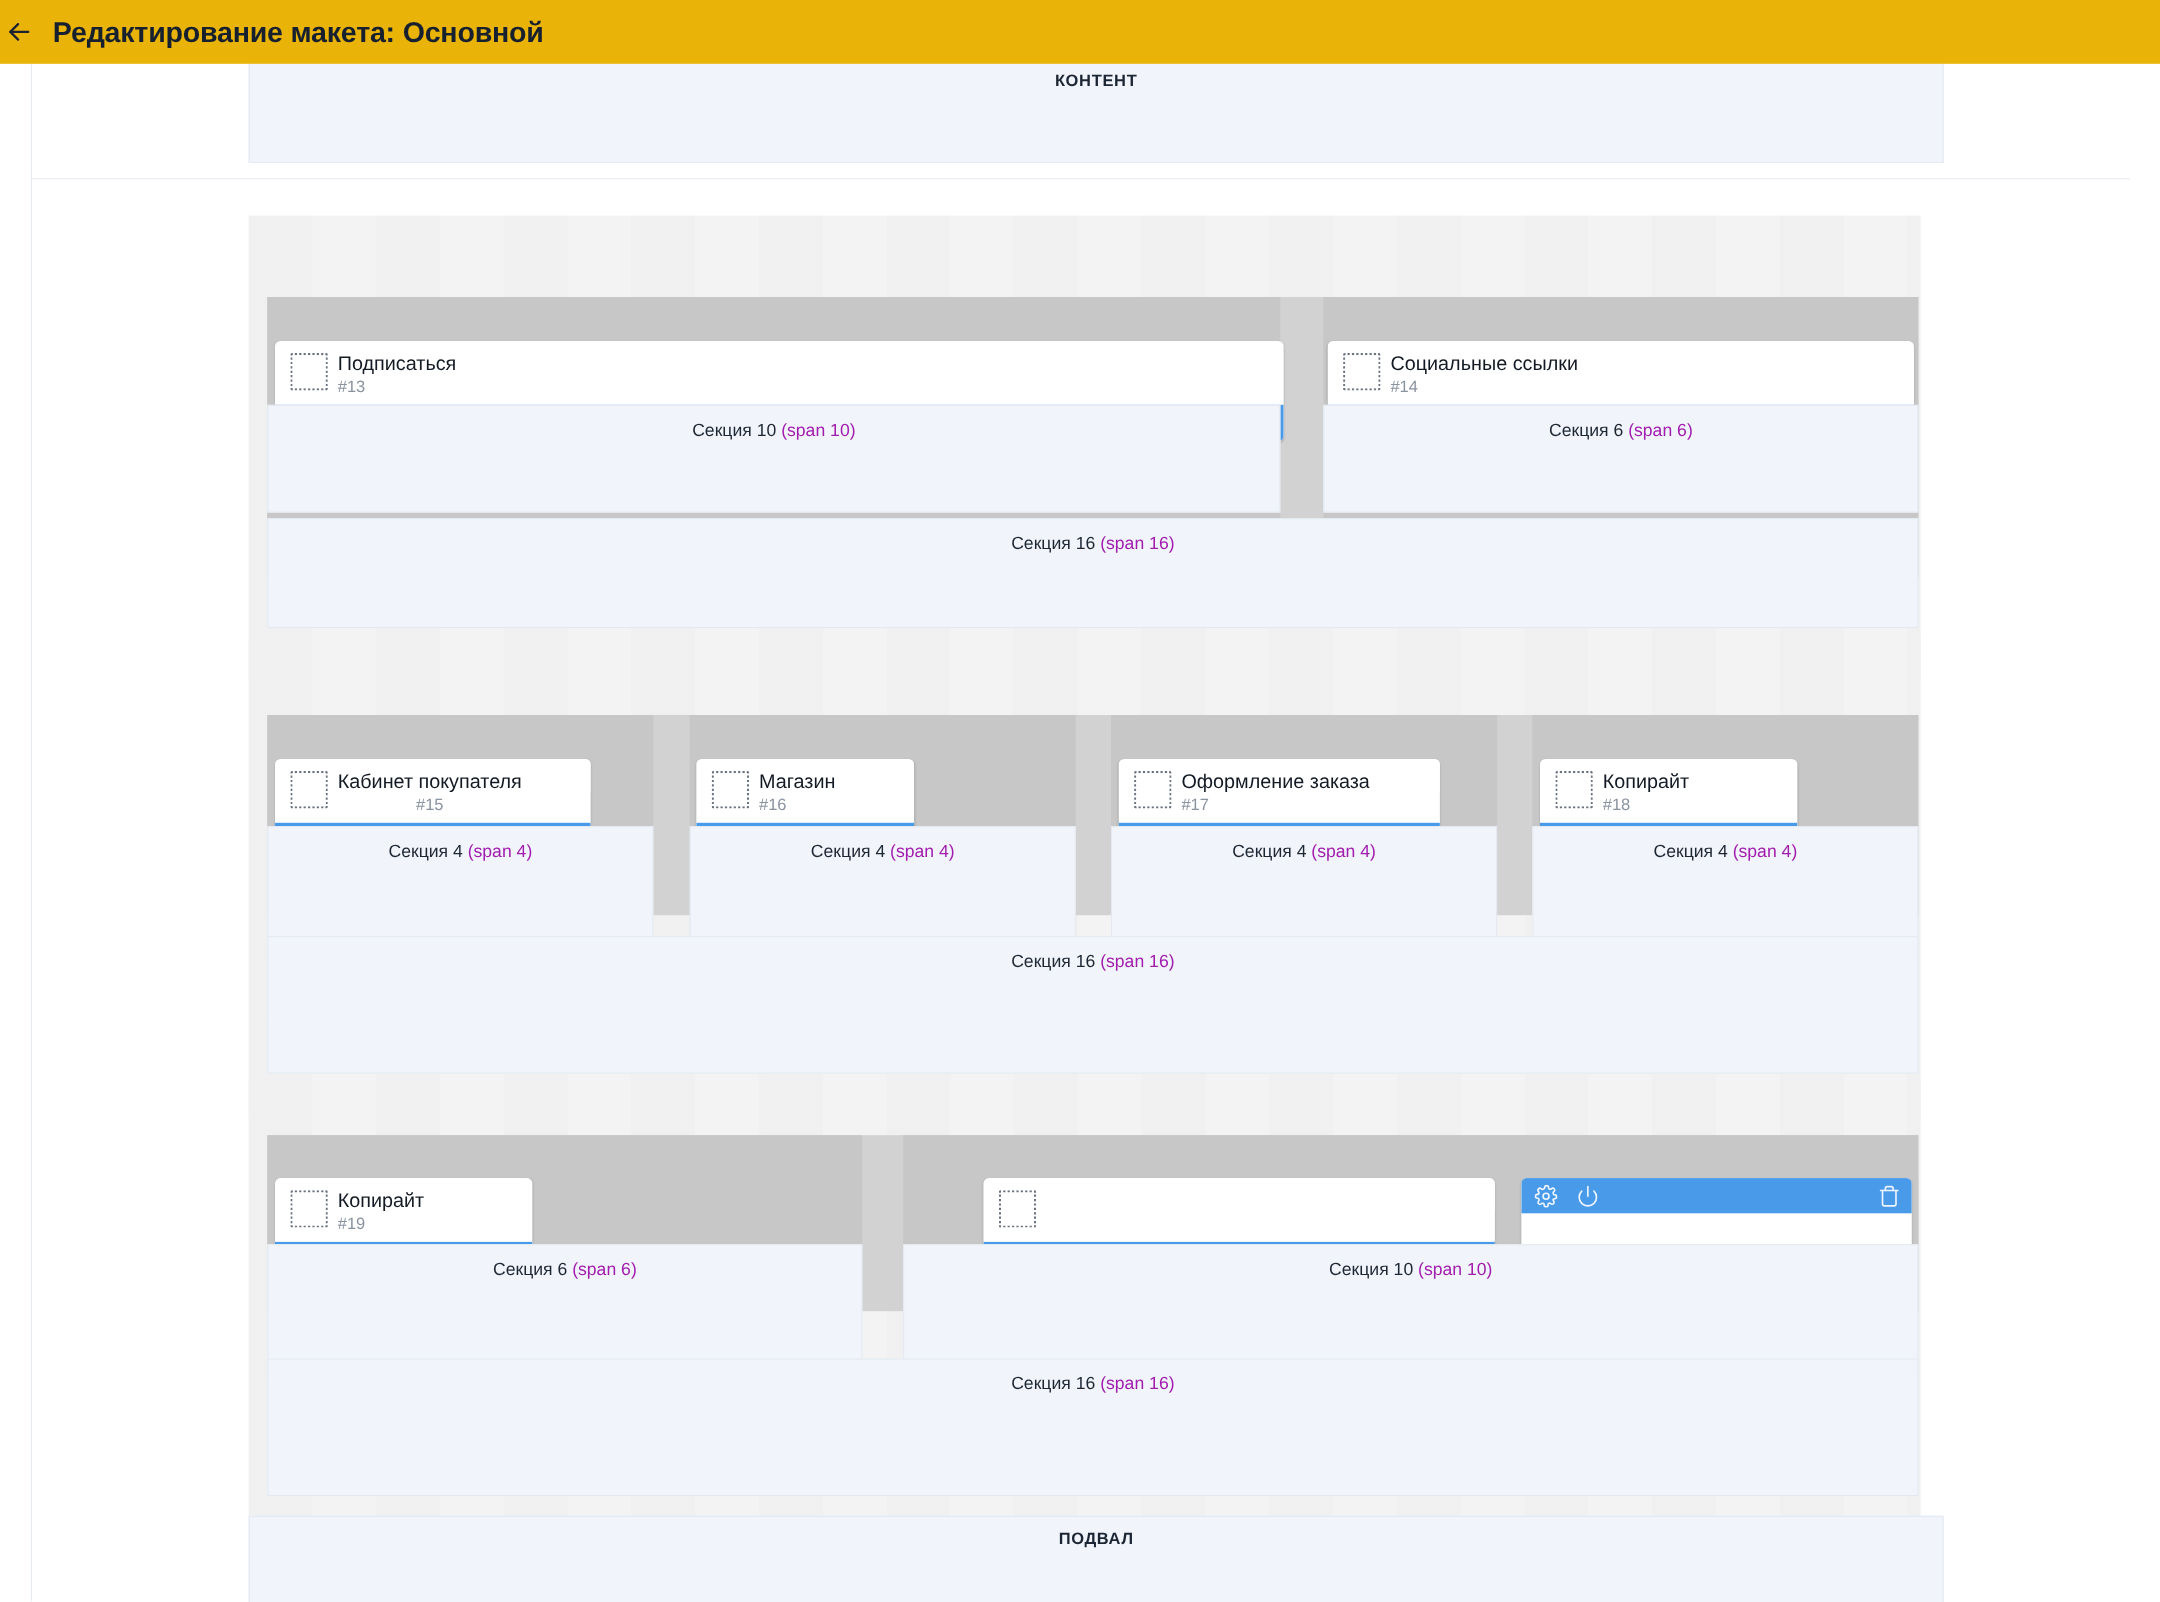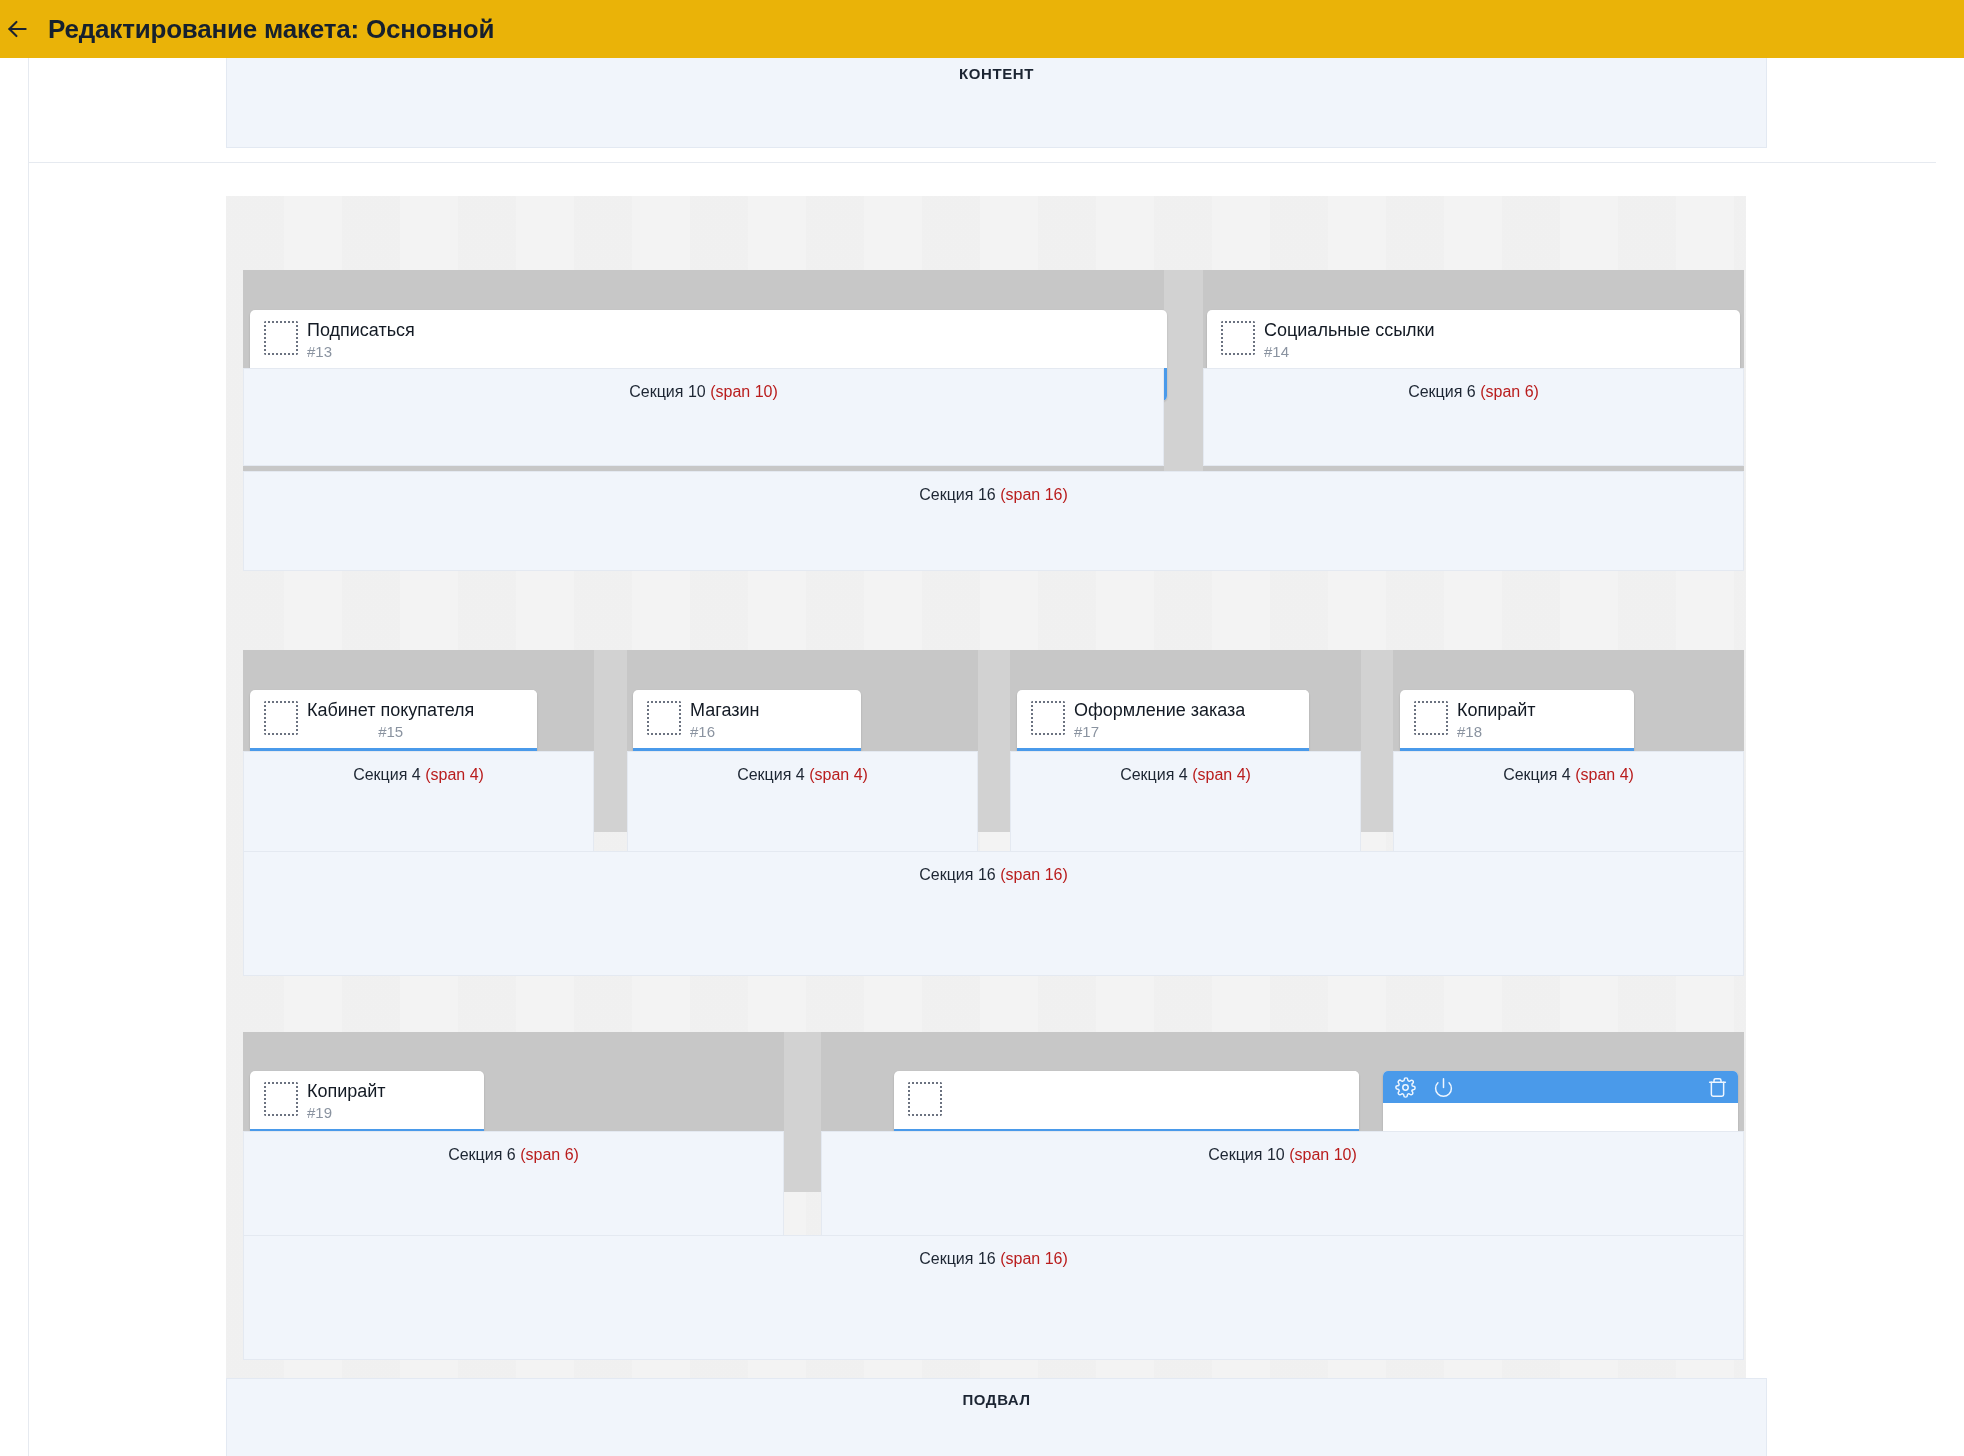--- a/index.html
+++ b/index.html
@@ -96,21 +96,21 @@
   }
   .sec-label {
     position: absolute;
     top: 14px; left: 0; width: 100%;
     text-align: center;
     font-size: 16px;
     color: #1d2633;
     white-space: nowrap;
   }
   .sec-label .span {
-    color: #b91c1c;
+    color: #a21caf;
   }
 
   
   .card {
     position: absolute;
     background: #ffffff;
     border-radius: 5px;
     box-shadow: 0 1px 2px rgba(0,0,0,0.18);
     overflow: hidden;
   }
@@ -330,21 +330,21 @@
       <div class="tb-spacer"></div>
       <div class="tb-btn">
         <svg width="21" height="21" viewBox="0 0 24 24" fill="none" stroke="currentColor" stroke-width="1.7" stroke-linecap="round">
             <polyline points="3 6 5 6 21 6"></polyline>
             <path d="M19 6v14a2 2 0 0 1-2 2H7a2 2 0 0 1-2-2V6m3 0V4a2 2 0 0 1 2-2h4a2 2 0 0 1 2 2v2"></path>
           </svg>
       </div>
     </div>
   </div>
 
-  <div class="card" style="left:633px; top:632px; width:228px; height:91px;">
+  <div class="card" style="left:633px; top:632px; width:198px; height:91px;">
     <div class="card-body">
       <div class="ph-icon"></div>
       <div class="card-text">
         <div class="card-title">Магазин</div>
         <div class="card-id">#16</div>
       </div>
     </div>
     <div class="card-toolbar">
       <div class="tb-left">
         <div class="tb-btn">

